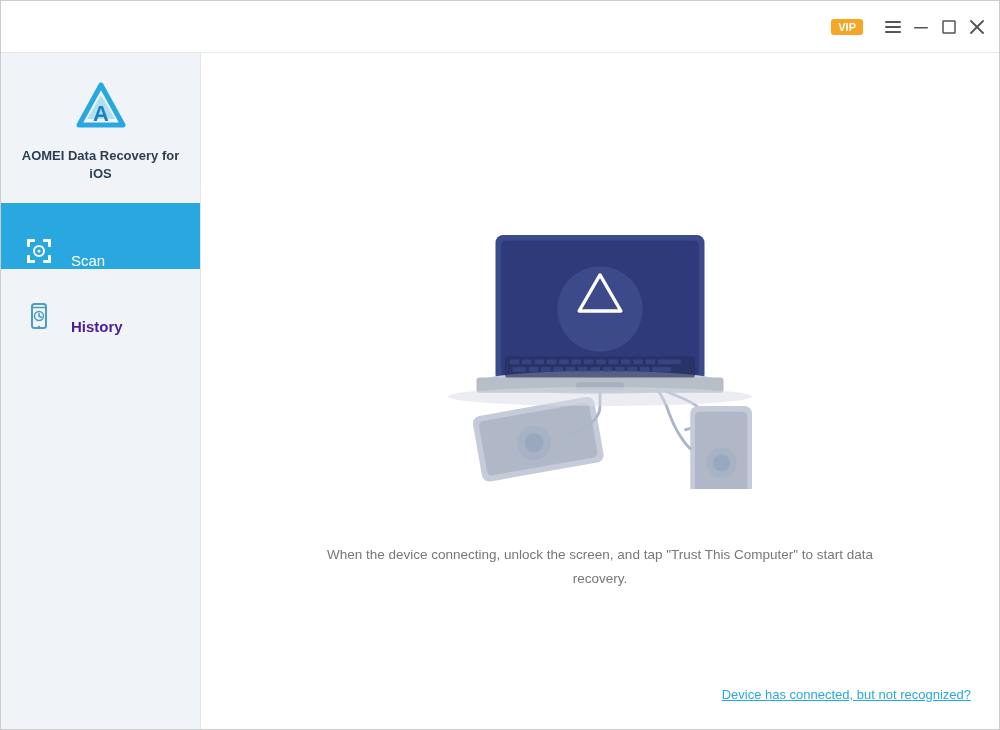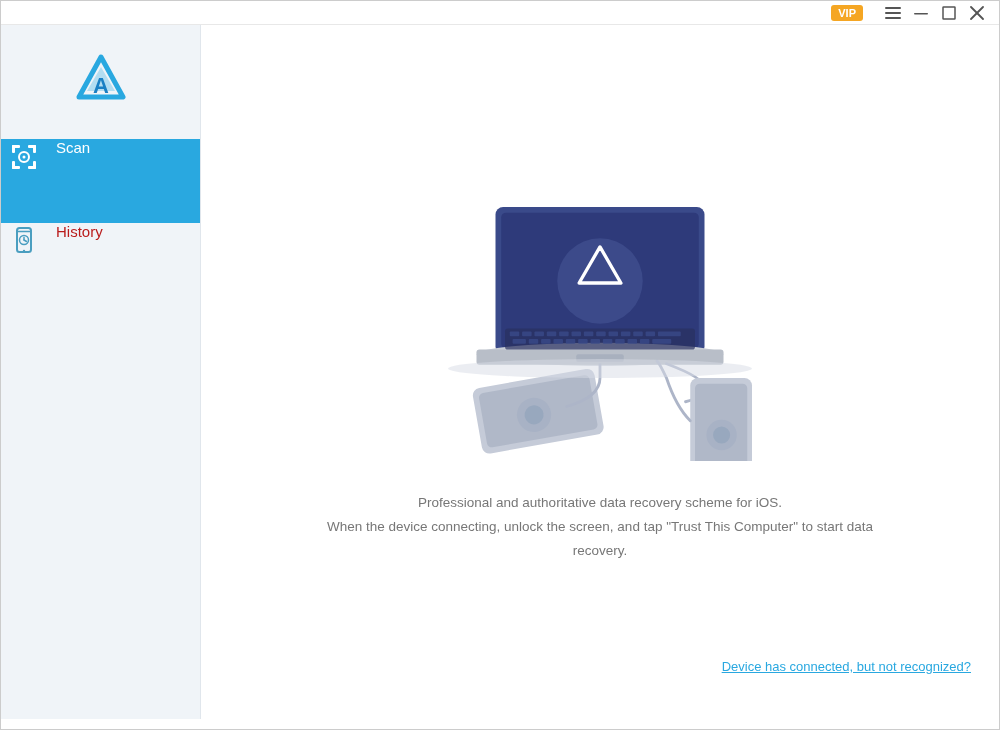--- a/index.html
+++ b/index.html
@@ -10,21 +10,21 @@
       background: #fff;
       overflow: hidden;
       border: 1px solid #ccc;
     }
 
     
     .titlebar {
       display: flex;
       align-items: center;
       justify-content: flex-end;
-      height: 24px;
+      height: 52px;
       background: #fff;
       padding: 0 8px;
       border-bottom: 1px solid #e8e8e8;
     }
     .vip-badge {
       background: #f5a623;
       color: #fff;
       font-size: 11px;
       font-weight: bold;
       padding: 2px 7px;
@@ -84,24 +84,24 @@
       line-height: 1.4;
     }
 
     
     .nav-items {
       width: 100%;
     }
 
     .nav-item {
       display: flex;
-      align-items: flex-start;
+      align-items: flex-end;
       width: 100%;
-      padding: 0 5px;
-      height: 84px;
+      padding: 0 20px;
+      height: 66px;
       cursor: pointer;
       gap: 14px;
     }
 
     .nav-item.active {
       background: #29a8e0;
     }
 
     .nav-item-icon {
       width: 36px;
@@ -112,21 +112,22 @@
       justify-content: center;
     }
 
     .nav-item-label {
       font-size: 15px;
       font-weight: 500;
       color: #fff;
     }
 
     .nav-item:not(.active) .nav-item-label {
-      color: #b91c1c;
+      color: #4c1d95;
+      font-weight: bold;
     }
 
     
     .main-content {
       flex: 1;
       background: #fff;
       display: flex;
       flex-direction: column;
       align-items: center;
       justify-content: center;
@@ -211,20 +212,21 @@
     <div class="logo-area">
 
       <svg class="logo-icon" viewBox="0 0 60 60" xmlns="http://www.w3.org/2000/svg">
         <circle cx="30" cy="30" r="30" fill="none"></circle>
 
         <polygon points="30,8 52,48 8,48" fill="none" stroke="#29a8e0" stroke-width="5" stroke-linejoin="round"></polygon>
         <polygon points="30,18 44,42 16,42" fill="#29a8e0" opacity="0.3"></polygon>
 
         <text x="30" y="44" text-anchor="middle" font-size="22" font-weight="bold" fill="#1a80c4" font-family="Arial">A</text>
       </svg>
+      <span class="app-title">AOMEI Data Recovery for iOS</span>
     </div>
 
     <div class="nav-items">
 
       <div class="nav-item active">
         <div class="nav-item-icon">
           <svg width="32" height="32" viewBox="0 0 32 32" fill="none">
 
             <rect x="4" y="4" width="8" height="3" rx="1" fill="white"></rect>
             <rect x="4" y="4" width="3" height="8" rx="1" fill="white"></rect>
@@ -324,21 +326,21 @@
         <rect x="318" y="297" width="20" height="4" rx="2" fill="#a8b2c5"></rect>
 
         <path d="M295,245 Q280,230 270,200 Q263,185 260,182" stroke="#adb5c8" stroke-width="3" fill="none" stroke-linecap="round"></path>
 
         <ellipse cx="200" cy="190" rx="160" ry="10" fill="#d8dce6" opacity="0.5"></ellipse>
       </svg>
     </div>
 
 
     <p class="sub-text">
-      <span>Professional and authoritative data recovery scheme for iOS.</span><br>
+      <br>
       <span>When the device connecting, unlock the screen, and tap "Trust This Computer" to start data recovery.</span>
     </p>
 
     <div class="link-area">
       <a class="device-link" href="#">Device has connected, but not recognized?</a>
     </div>
 
   </div>
 </div>
 

